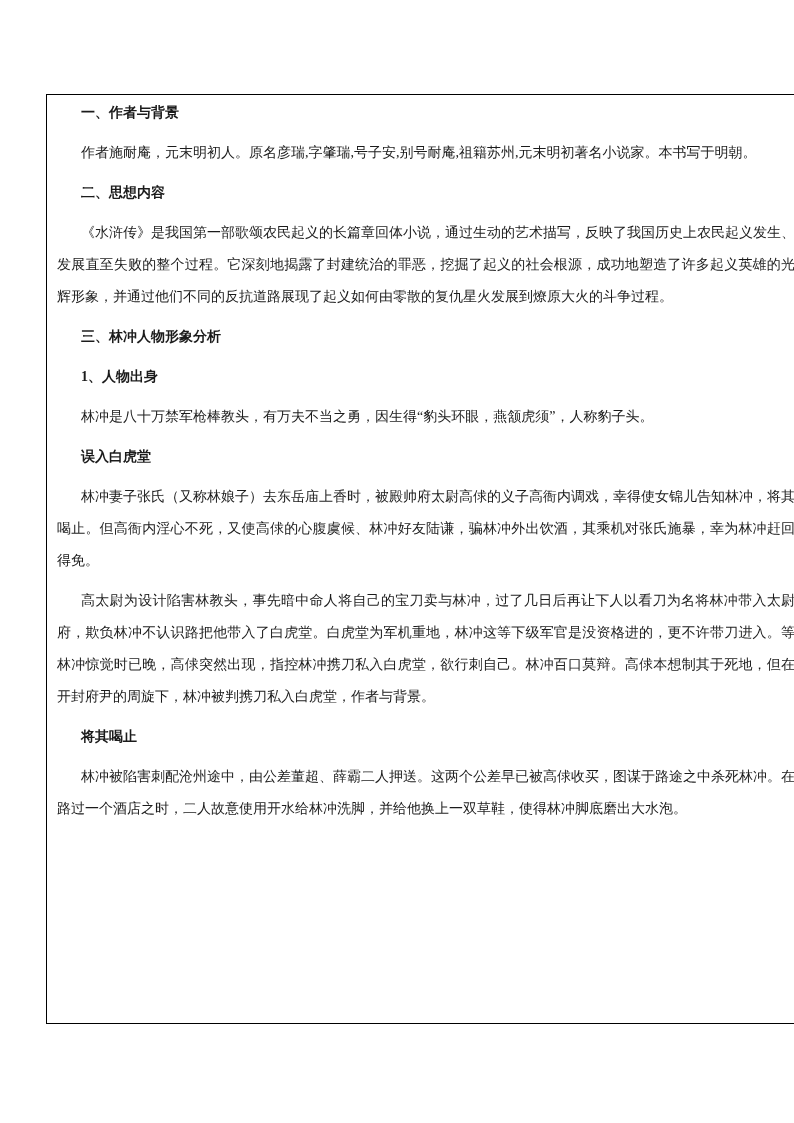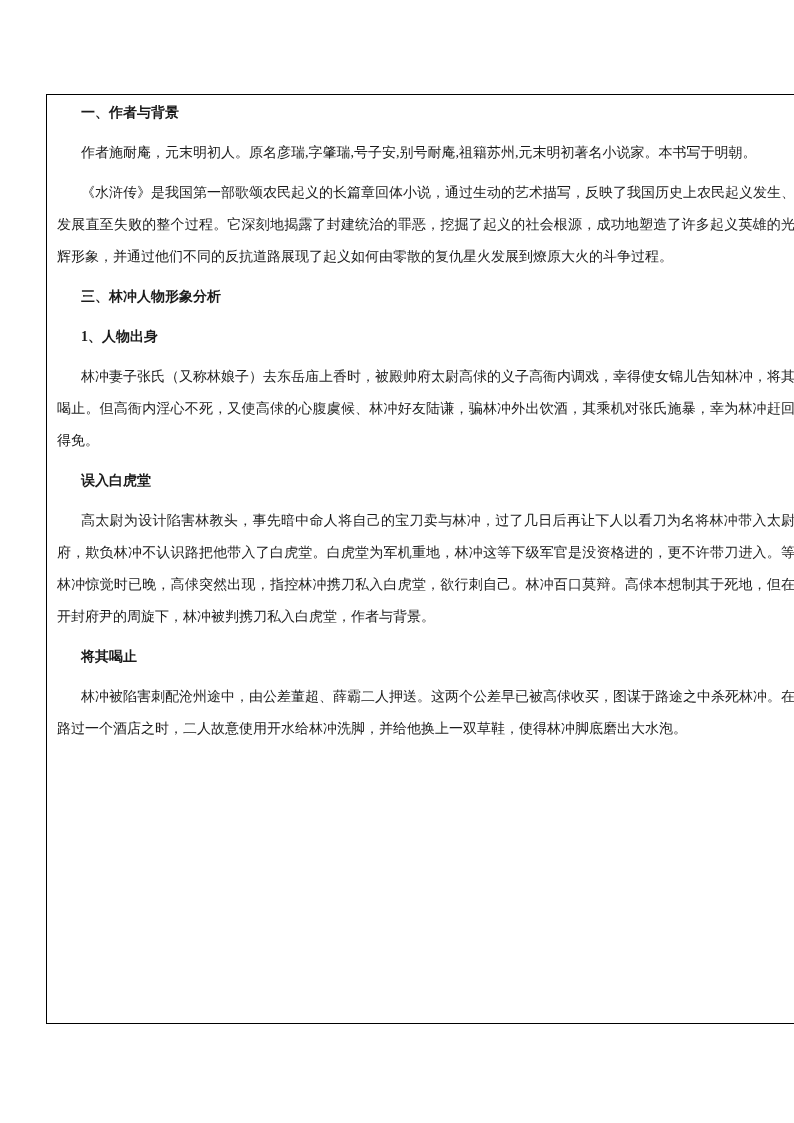--- a/index.html
+++ b/index.html
@@ -40,21 +40,23 @@
   .para {
     text-align: justify;
   }
 </style>
 </head>
 <body>
 
 <div class="doc-cell">
   <div class="block heading">一、作者与背景</div>
   <div class="block para">作者施耐庵，元末明初人。原名彦瑞,字肇瑞,号子安,别号耐庵,祖籍苏州,元末明初著名小说家。本书写于明朝。</div>
+  <div class="block heading">二、思想内容</div>
   <div class="block para">《水浒传》是我国第一部歌颂农民起义的长篇章回体小说，通过生动的艺术描写，反映了我国历史上农民起义发生、发展直至失败的整个过程。它深刻地揭露了封建统治的罪恶，挖掘了起义的社会根源，成功地塑造了许多起义英雄的光辉形象，并通过他们不同的反抗道路展现了起义如何由零散的复仇星火发展到燎原大火的斗争过程。</div>
   <div class="block heading">三、林冲人物形象分析</div>
   <div class="block heading">1、人物出身</div>
+  <div class="block para">林冲是八十万禁军枪棒教头，有万夫不当之勇，因生得“豹头环眼，燕颔虎须”，人称豹子头。</div>
+  <div class="block heading">误入白虎堂</div>
   <div class="block para">林冲妻子张氏（又称林娘子）去东岳庙上香时，被殿帅府太尉高俅的义子高衙内调戏，幸得使女锦儿告知林冲，将其喝止。但高衙内淫心不死，又使高俅的心腹虞候、林冲好友陆谦，骗林冲外出饮酒，其乘机对张氏施暴，幸为林冲赶回得免。</div>
-  <div class="block heading">误入白虎堂</div>
   <div class="block para">高太尉为设计陷害林教头，事先暗中命人将自己的宝刀卖与林冲，过了几日后再让下人以看刀为名将林冲带入太尉府，欺负林冲不认识路把他带入了白虎堂。白虎堂为军机重地，林冲这等下级军官是没资格进的，更不许带刀进入。等林冲惊觉时已晚，高俅突然出现，指控林冲携刀私入白虎堂，欲行刺自己。林冲百口莫辩。高俅本想制其于死地，但在开封府尹的周旋下，林冲被判携刀私入白虎堂，作者与背景。</div>
   <div class="block heading">将其喝止</div>
   <div class="block para">林冲被陷害刺配沧州途中，由公差董超、薛霸二人押送。这两个公差早已被高俅收买，图谋于路途之中杀死林冲。在路过一个酒店之时，二人故意使用开水给林冲洗脚，并给他换上一双草鞋，使得林冲脚底磨出大水泡。</div>
 </div>
 
 </body></html>

